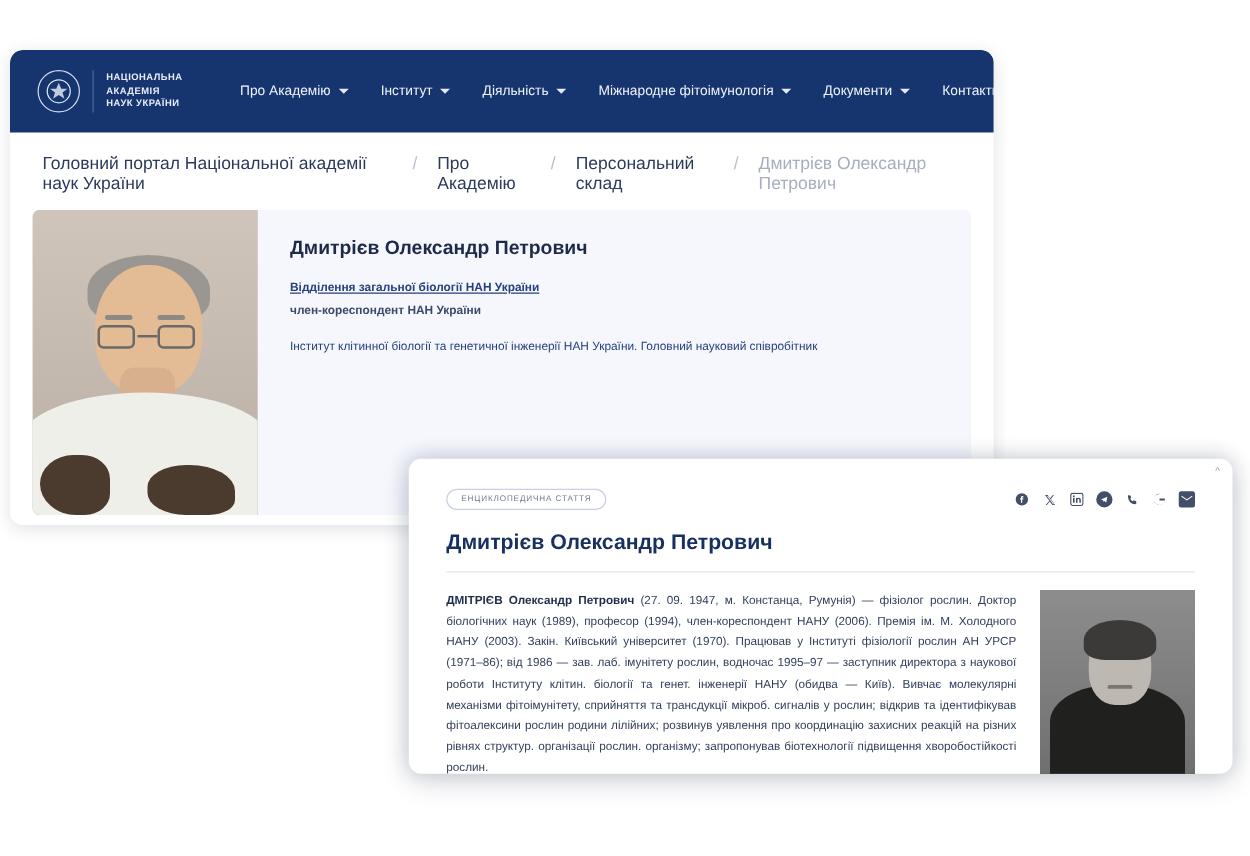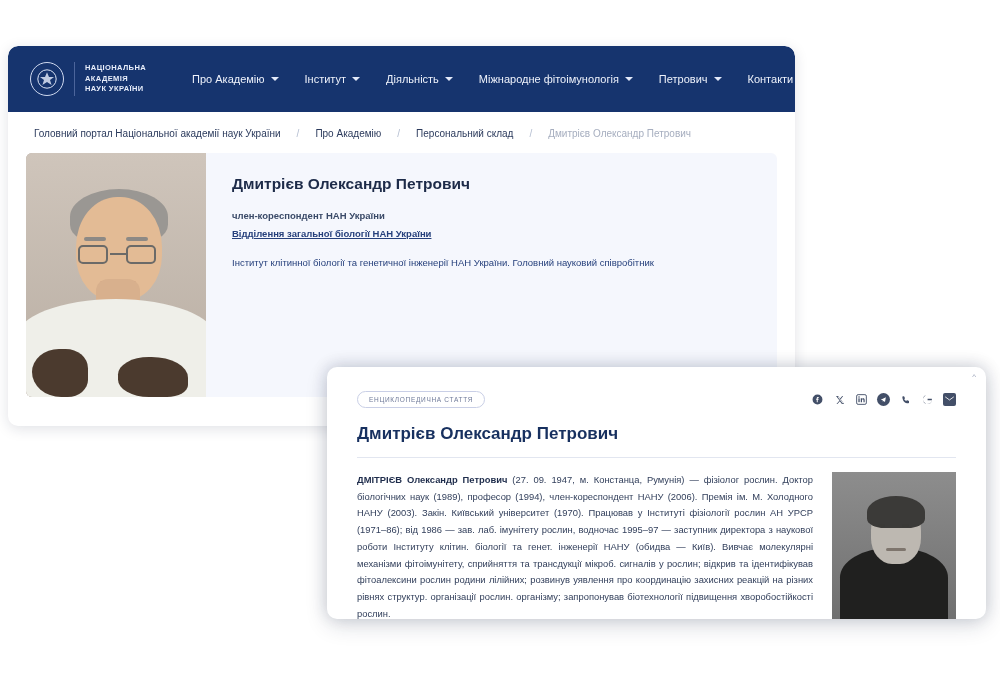--- a/index.html
+++ b/index.html
@@ -14,21 +14,21 @@
     position: relative;
     width: 1000px;
     height: 685px;
     background: #ffffff;
   }
 
   
   .back-window {
     position: absolute;
     left: 8px;
-    top: 46px;
+    top: 40px;
     width: 787px;
     height: 380px;
     background: #ffffff;
     border-radius: 10px;
     box-shadow: 0 3px 14px rgba(20,30,60,0.13);
     overflow: hidden;
   }
   .nav-bar {
     height: 66px;
     background: #16346e;
@@ -82,24 +82,24 @@
   .caret {
     display: inline-block;
     width: 0; height: 0;
     border-left: 4px solid transparent;
     border-right: 4px solid transparent;
     border-top: 4.5px solid #e4eafa;
   }
 
   .breadcrumb {
     display: flex;
-    align-items: flex-end;
+    align-items: flex-start;
     gap: 16px;
     padding: 16px 26px 14px 26px;
-    font-size: 10px;
+    font-size: 14px;
     color: #2b3a5c;
     flex-wrap: nowrap;
   }
   .crumb-sep { color: #b6bfd2; }
   .crumb.current { color: #a6aebf; }
 
   .person-card {
     margin: 0 18px;
     background: #f5f7fd;
     border-radius: 6px;
@@ -269,21 +269,21 @@
         </div>
         <div class="nav-item">
           <span>Діяльність</span>
           <span class="caret"></span>
         </div>
         <div class="nav-item">
           <span>Міжнародне фітоімунологія</span>
           <span class="caret"></span>
         </div>
         <div class="nav-item">
-          <span>Петрович</span>
+          <span>Документи</span>
           <span class="caret"></span>
         </div>
         <div class="nav-item">
           <span>Контакти</span>
         </div>
       </div>
     </div>
 
     <div class="breadcrumb">
       <span class="crumb">Головний портал Національної академії наук України</span>
@@ -307,22 +307,22 @@
         <div class="ph-bridge"></div>
         <div class="ph-mouth"></div>
         <div class="ph-neck"></div>
         <div class="ph-sweater"></div>
         <div class="ph-spot1"></div>
         <div class="ph-spot2"></div>
       </div>
 
       <div class="person-info">
         <div class="person-name">Дмитрієв Олександр Петрович</div>
+        <div class="p-line link">Відділення загальної біології НАН України</div>
         <div class="p-line bold">член-кореспондент НАН України</div>
-        <div class="p-line link">Відділення загальної біології НАН України</div>
         <div class="p-gap"></div>
         <div class="p-affil">Інститут клітинної біології та генетичної інженерії НАН України. Головний науковий співробітник</div>
       </div>
     </div>
   </div>
 
   <div class="front-window">
     <div class="scroll-caret">^</div>
 
     <div class="front-top">

